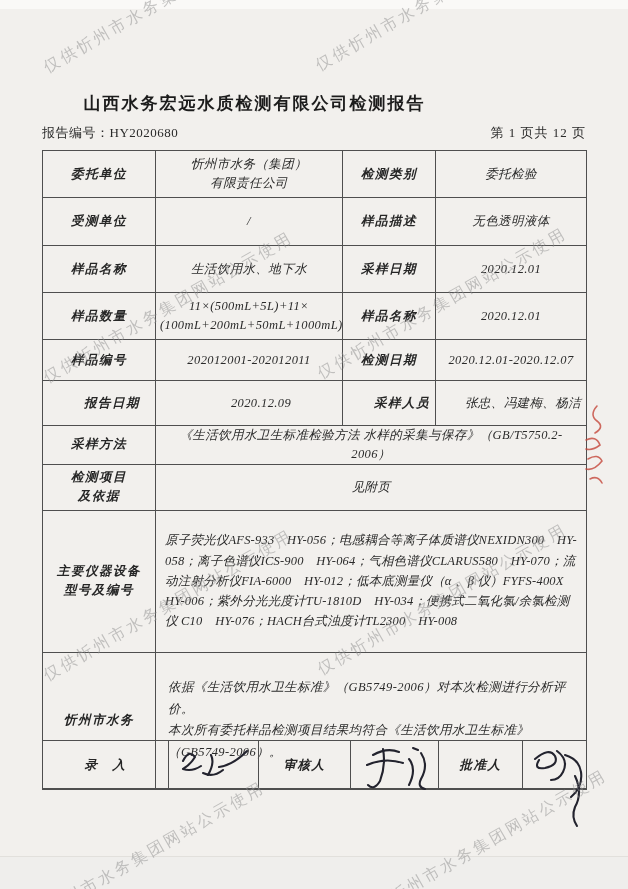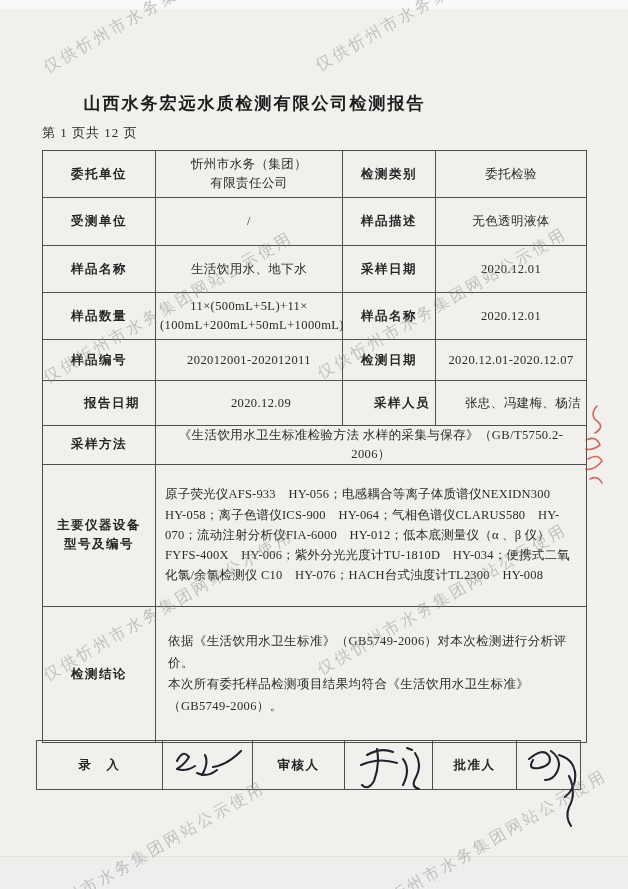--- a/index.html
+++ b/index.html
@@ -37,23 +37,23 @@
     font-size:17px;font-weight:700;letter-spacing:2px;color:#1c1c1c;z-index:2;
   }
   .meta-row{
     position:absolute;left:42px;top:124px;width:544px;
     display:flex;justify-content:space-between;align-items:baseline;
     font-size:13px;letter-spacing:.5px;z-index:2;
   }
   .report-no{font-weight:500;}
   .page-info{letter-spacing:1px;}
 
-  table{border-collapse:collapse;table-layout:fixed;position:absolute;z-index:2;}
+  table{border-collapse:collapse;table-layout:fixed;position:absolute;z-index:2;font-style:italic;}
   .rt{left:42px;top:150px;width:544px;}
-  .st{left:36px;top:740px;width:544px;}
+  .st{left:42px;top:740px;width:544px;}
   td{border:1px solid #4f4f4f;font-size:12.5px;vertical-align:middle;overflow:visible;}
   .rt col.c1{width:113px;} .rt col.c2{width:187px;} .rt col.c3{width:93px;} .rt col.c4{width:151px;}
   .st col.s1{width:126px;} .st col.s2{width:90px;} .st col.s3{width:92px;}
   .st col.s4{width:88px;} .st col.s5{width:84px;} .st col.s6{width:64px;}
 
   tr.h46 td{height:46px;} tr.h47 td{height:47px;margin-left:32px;} tr.h40 td{height:40px;}
   tr.h44 td{height:44px;padding-left:28px;} tr.h37 td{height:37px;} tr.h45 td{height:45px;}
   tr.h117 td{height:117px;} tr.h123 td{height:123px;}
 
   td.lbl{
@@ -85,20 +85,21 @@
   <div class="watermark wm3">仅供忻州市水务集团网站公示使用</div>
   <div class="watermark wm4">仅供忻州市水务集团网站公示使用</div>
   <div class="watermark wm5">仅供忻州市水务集团网站公示使用</div>
   <div class="watermark wm6">仅供忻州市水务集团网站公示使用</div>
   <div class="watermark wm7">仅供忻州市水务集团网站公示使用</div>
   <div class="watermark wm8">仅供忻州市水务集团网站公示使用</div>
 
   <h1 class="title">山西水务宏远水质检测有限公司检测报告</h1>
 
   <div class="meta-row">
+    <div class="report-no"><span>报告编号：</span><span>HY2020680</span></div>
     <div class="page-info">第 1 页共 12 页</div>
   </div>
 
   <table class="rt">
     <colgroup>
         <col class="c1">
         <col class="c2">
         <col class="c3">
         <col class="c4">
       </colgroup>
@@ -138,27 +139,32 @@
     <tr class="h44">
       <td class="lbl">报告日期</td>
       <td class="val">2020.12.09</td>
       <td class="lbl">采样人员</td>
       <td class="val">张忠、冯建梅、杨洁</td>
     </tr>
     <tr class="h37">
       <td class="lbl">采样方法</td>
       <td class="val" colspan="3">《生活饮用水卫生标准检验方法 水样的采集与保存》（GB/T5750.2-2006）</td>
     </tr>
+    <tr class="h45">
+      <td class="lbl">检测项目
+及依据</td>
+      <td class="val" colspan="3">见附页</td>
+    </tr>
     <tr class="h117">
       <td class="lbl">主要仪器设备
 型号及编号</td>
       <td class="val left instruments" colspan="3">原子荧光仪AFS-933　HY-056；电感耦合等离子体质谱仪NEXIDN300　HY-058；离子色谱仪ICS-900　HY-064；气相色谱仪CLARUS580　HY-070；流动注射分析仪FIA-6000　HY-012；低本底测量仪（α 、β 仪）FYFS-400X　HY-006；紫外分光光度计TU-1810D　HY-034；便携式二氧化氯/余氯检测仪 C10　HY-076；HACH台式浊度计TL2300　HY-008</td>
     </tr>
     <tr class="h123">
-      <td class="lbl">检测结论</td>
+      <td class="lbl">忻州市水务</td>
       <td class="val left conclusion" colspan="3">依据《生活饮用水卫生标准》（GB5749-2006）对本次检测进行分析评价。
 本次所有委托样品检测项目结果均符合《生活饮用水卫生标准》
 （GB5749-2006）。</td>
     </tr>
   </tbody>
     </table>
 
   <table class="st">
     <colgroup>
         <col class="s1">

